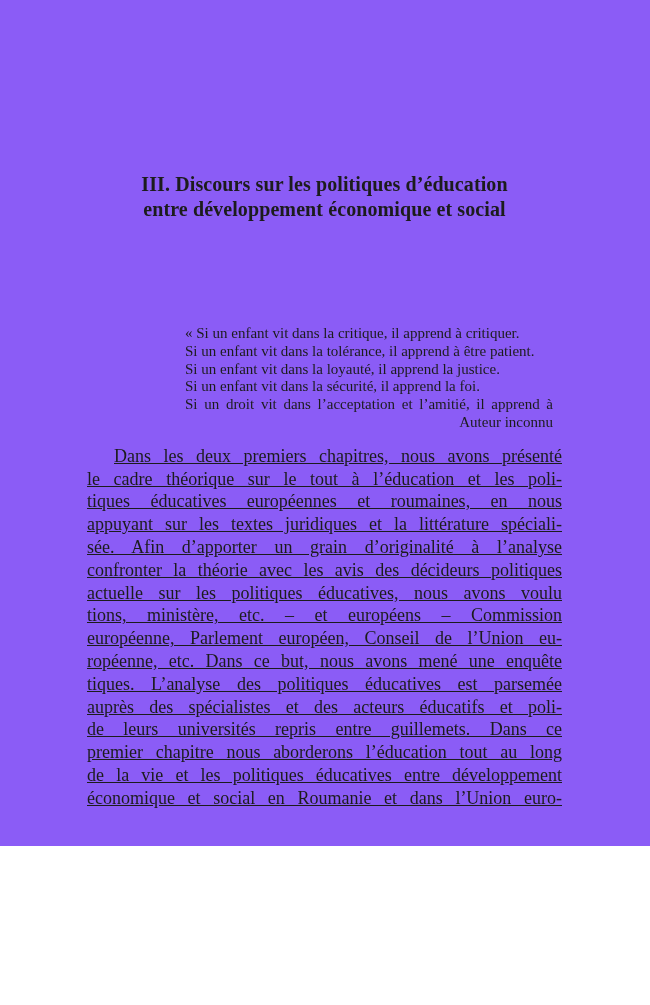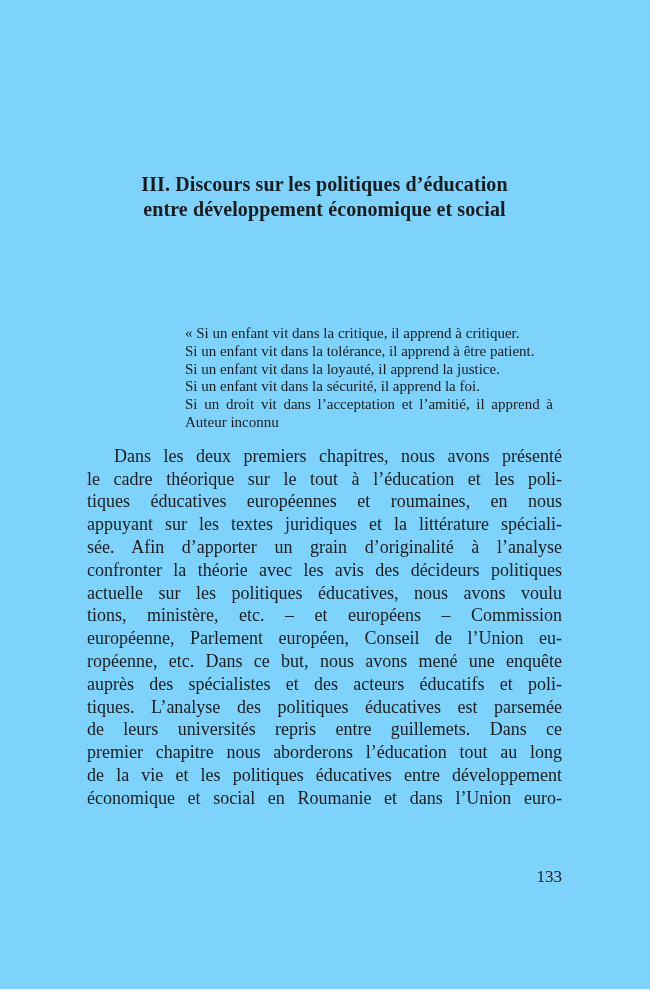--- a/index.html
+++ b/index.html
@@ -5,22 +5,22 @@
   html, body { margin: 0; padding: 0; }
   body {
     background: #ffffff;
     font-family: "Liberation Serif", "DejaVu Serif", serif;
     color: #1c1c1c;
     -webkit-font-smoothing: antialiased;
   }
   .page {
     position: relative;
     width: 650px;
-    height: 989px;
-    background: #7dd3fc;
+    height: 846px;
+    background: #8b5cf6;
     overflow: hidden;
   }
   .column {
     position: absolute;
     left: 87px;
     top: 0;
     width: 475px;
   }
   .title {
     margin-top: 172px;
@@ -35,30 +35,31 @@
     margin-left: 98px;
     width: 368px;
     font-size: 15px;
     line-height: 17.8px;
   }
   .epigraph .just {
     text-align: justify;
     text-align-last: justify;
   }
   .epigraph .attribution {
-    text-align: left;
+    text-align: right;
   }
   .bodytext {
     margin-top: 13px;
     font-size: 18px;
     line-height: 22.8px;
   }
   .bodytext .line {
     text-align: justify;
     text-align-last: justify;
+    text-decoration: underline;
   }
   .bodytext .indent {
     padding-left: 27px;
   }
   .footer {
     margin-top: 56px;
     text-align: right;
     font-size: 17px;
     line-height: 22px;
   }
@@ -87,22 +88,22 @@
       <div class="line indent">Dans les deux premiers chapitres, nous avons présenté</div>
       <div class="line">le cadre théorique sur le tout à l’éducation et les poli-</div>
       <div class="line">tiques éducatives européennes et roumaines, en nous</div>
       <div class="line">appuyant sur les textes juridiques et la littérature spéciali-</div>
       <div class="line">sée. Afin d’apporter un grain d’originalité à l’analyse</div>
       <div class="line">confronter la théorie avec les avis des décideurs politiques</div>
       <div class="line">actuelle sur les politiques éducatives, nous avons voulu</div>
       <div class="line">tions, ministère, etc. – et européens – Commission</div>
       <div class="line">européenne, Parlement européen, Conseil de l’Union eu-</div>
       <div class="line">ropéenne, etc. Dans ce but, nous avons mené une enquête</div>
+      <div class="line">tiques. L’analyse des politiques éducatives est parsemée</div>
       <div class="line">auprès des spécialistes et des acteurs éducatifs et poli-</div>
-      <div class="line">tiques. L’analyse des politiques éducatives est parsemée</div>
       <div class="line">de leurs universités repris entre guillemets. Dans ce</div>
       <div class="line">premier chapitre nous aborderons l’éducation tout au long</div>
       <div class="line">de la vie et les politiques éducatives entre développement</div>
       <div class="line">économique et social en Roumanie et dans l’Union euro-</div>
     </div>
 
     <div class="footer">
       <span>133</span>
     </div>
 

